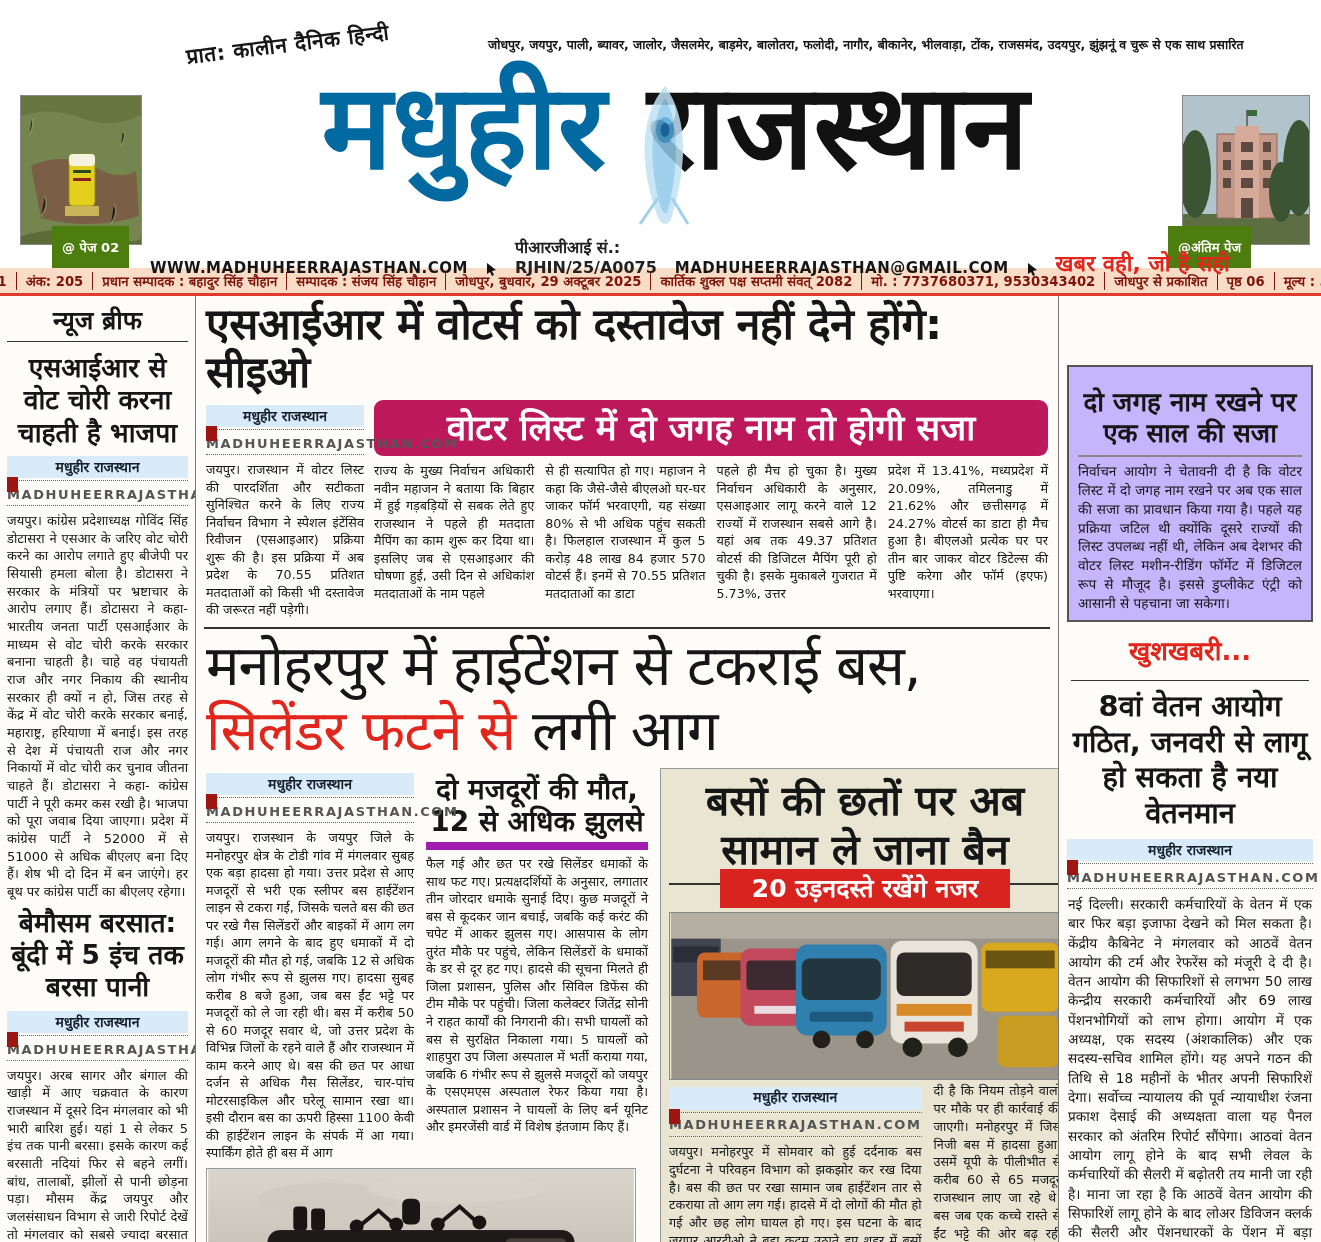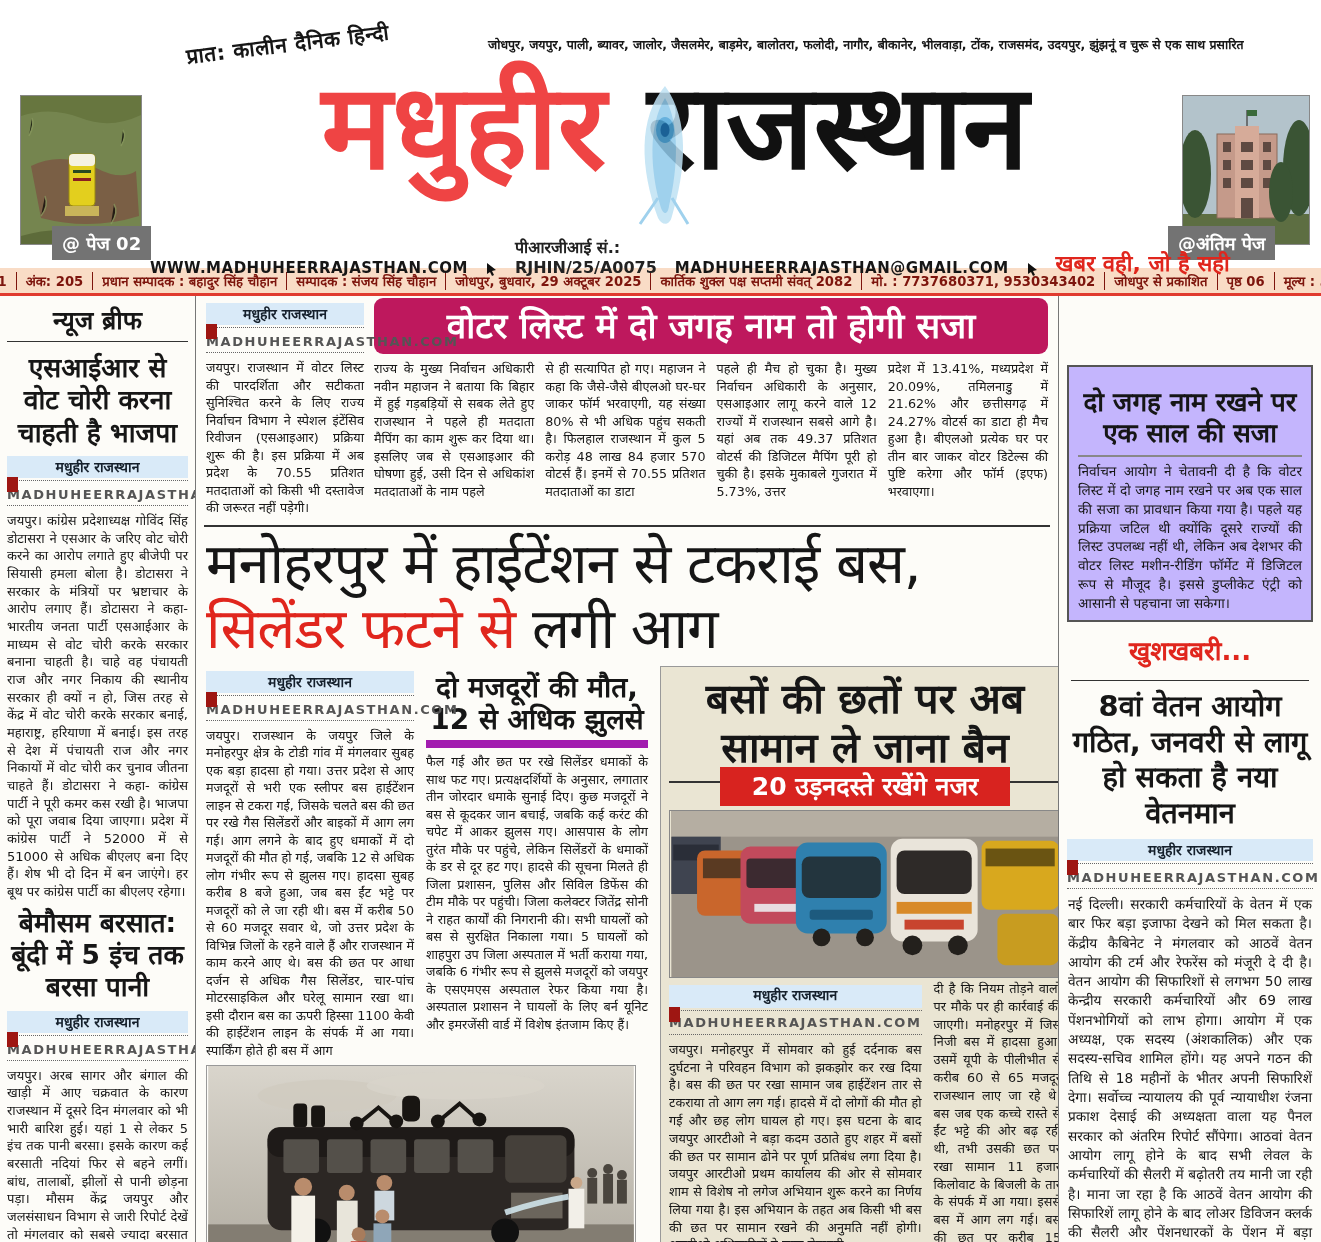--- a/index.html
+++ b/index.html
@@ -8,27 +8,27 @@
 
   
   .header { position:relative; height:268px; background:#ffffff; }
   .tagline { position:absolute; left:188px; top:42px; font-size:21px; font-weight:bold;
     transform:rotate(-7deg); transform-origin:left bottom; letter-spacing:.5px; }
   .cities { position:absolute; left:488px; top:38px; width:820px; font-size:12.4px;
     font-weight:bold; line-height:1.2; }
   .photo-box { position:absolute; top:95px; width:122px; height:150px; border:1px solid #888; overflow:hidden; }
   .photo-left { left:20px; }
   .photo-right { left:1182px; width:128px; }
-  .photo-label { position:absolute; background:#737373; color:#fff; font-weight:bold;
-    font-size:18px; padding:5px 10px; }
+  .photo-label { position:absolute; background:#4d7c0f; color:#fff; font-weight:bold;
+    font-size:13px; padding:12px 10px; }
   .label-left { left:52px; top:226px; }
   .label-right { left:1168px; top:226px; }
   .masthead-title { position:absolute; left:170px; top:60px; width:1010px; text-align:center;
     white-space:nowrap; font-weight:bold; font-size:118px; line-height:1.15; }
-  .mh-red { color:#ef4444;font-family:Liberation Mono, monospace; }
+  .mh-red { color:#0369a1;font-family:Liberation Mono, monospace; }
   .mh-black { color:#111; }
   .feather { position:absolute; left:628px; top:78px; }
   .mast-sub { position:absolute; top:236px; left:150px; width:1030px; display:flex;
     align-items:flex-end; gap:18px; font-weight:bold; }
   .mast-web { font-size:15px; letter-spacing:.5px; }
   .mast-prgi { font-size:16px; color:#222; }
   .mast-mail { font-size:15px; letter-spacing:.5px; }
   .mast-slogan { font-size:22px; color:#e0261d; white-space:nowrap; }
   .cursor-icon svg { vertical-align:middle; }
 
@@ -225,20 +225,21 @@
           <span class="site">MADHUHEERRAJASTHAN.COM</span></div>
       </div>
       <div class="bodytxt">जयपुर। अरब सागर और बंगाल की खाड़ी में आए चक्रवात के कारण राजस्थान में दूसरे दिन मंगलवार को भी भारी बारिश हुई। यहां 1 से लेकर 5 इंच तक पानी बरसा। इसके कारण कई बरसाती नदियां फिर से बहने लगीं। बांध, तालाबों, झीलों से पानी छोड़ना पड़ा। मौसम केंद्र जयपुर और जलसंसाधन विभाग से जारी रिपोर्ट देखें तो मंगलवार को सबसे ज्यादा बरसात बूंदी के नैनवां में 130 एमएम दर्ज हुई। बूंदी के अलावा भीलवाड़ा, चित्तौड़गढ़, डूंगरपुर, झालावाड़, कोटा, उदयपुर, प्रतापगढ़, बारां और बांसवाड़ा जिलों में 3 से 4 इंच तक पानी बरसा।</div>
     </div>
 
   </div>
 
   <div class="col-main">
 
     <div>
+      <div class="h1">एसआईआर में वोटर्स को दस्तावेज नहीं देने होंगे: सीइओ</div>
       <div class="sir-wrap">
         <div class="sir-c1">
           <div class="byline">
             <div class="strip">मधुहीर राजस्थान</div>
             <div class="row2"><span class="sq"></span>
               <span class="site">MADHUHEERRAJASTHAN.COM</span></div>
           </div>
           <div class="bodytxt">जयपुर। राजस्थान में वोटर लिस्ट की पारदर्शिता और सटीकता सुनिश्चित करने के लिए राज्य निर्वाचन विभाग ने स्पेशल इंटेंसिव रिवीजन (एसआइआर) प्रक्रिया शुरू की है। इस प्रक्रिया में अब प्रदेश के 70.55 प्रतिशत मतदाताओं को किसी भी दस्तावेज की जरूरत नहीं पड़ेगी।</div>
         </div>
         <div class="sir-right">

